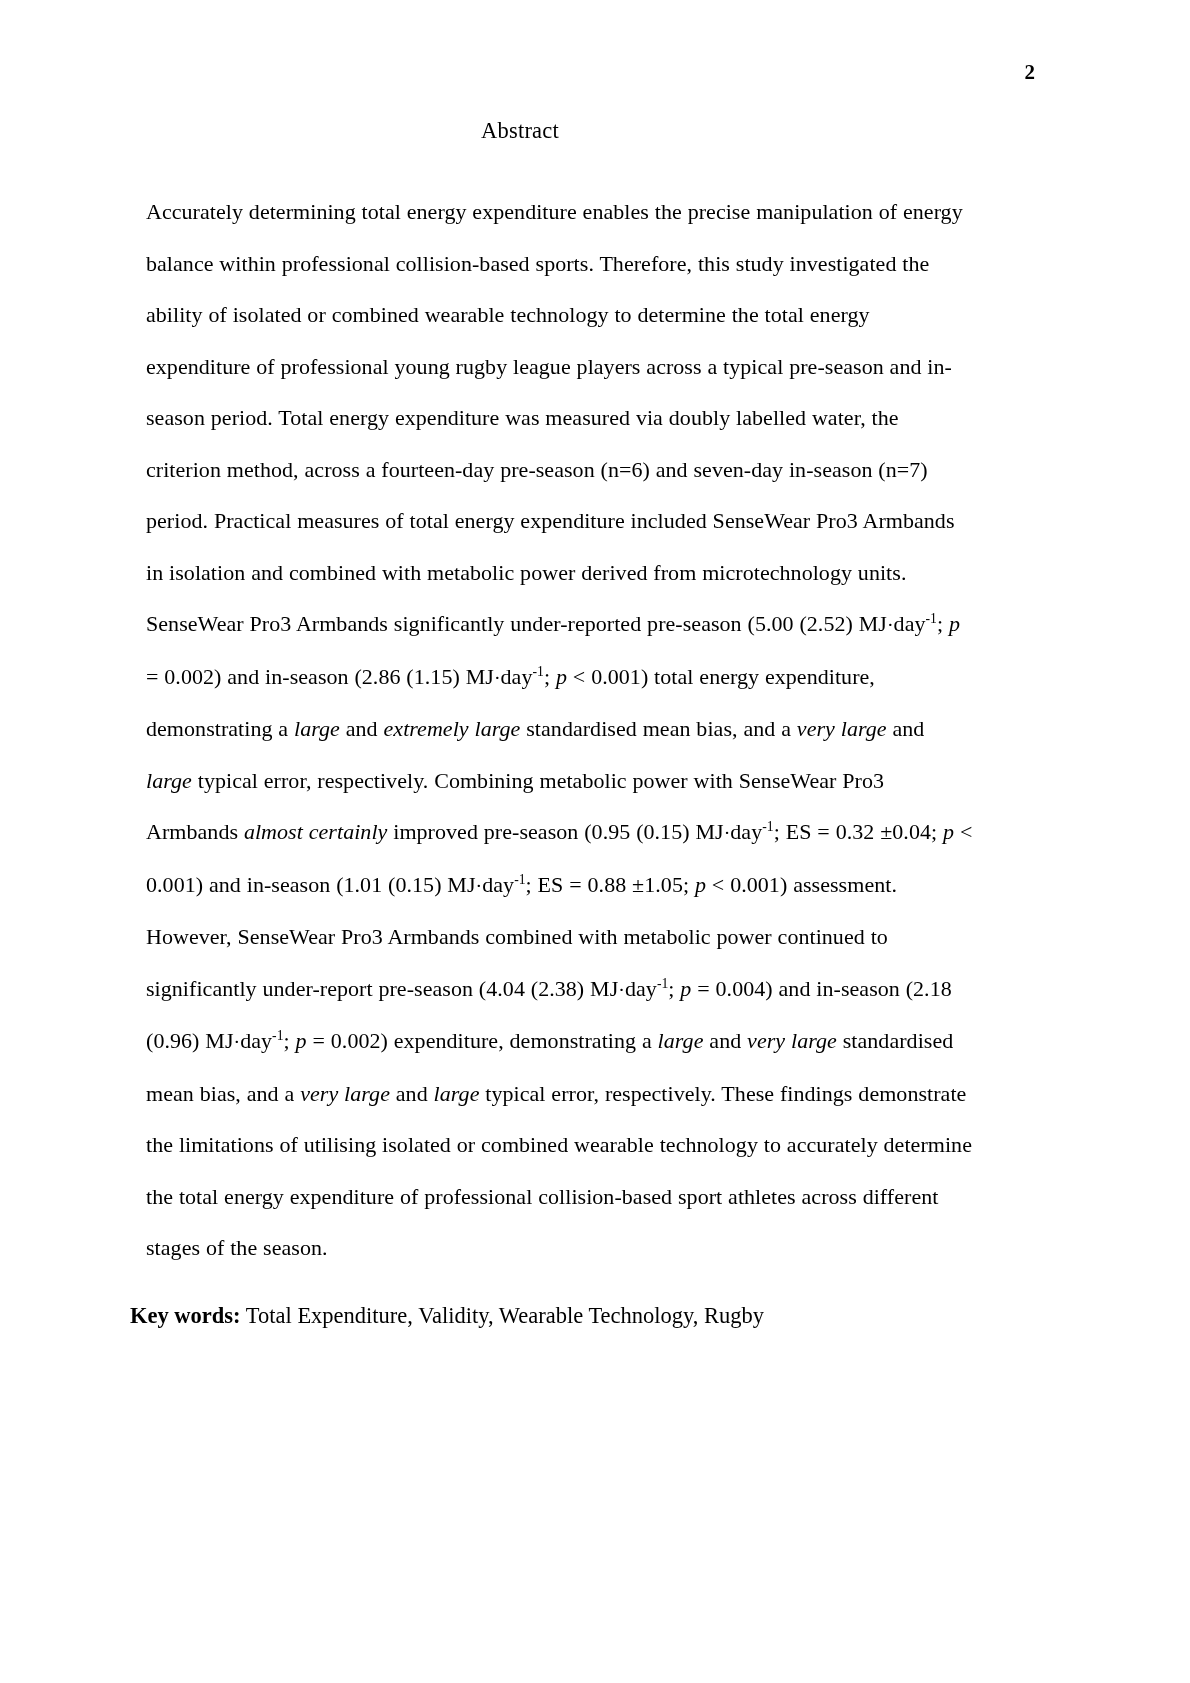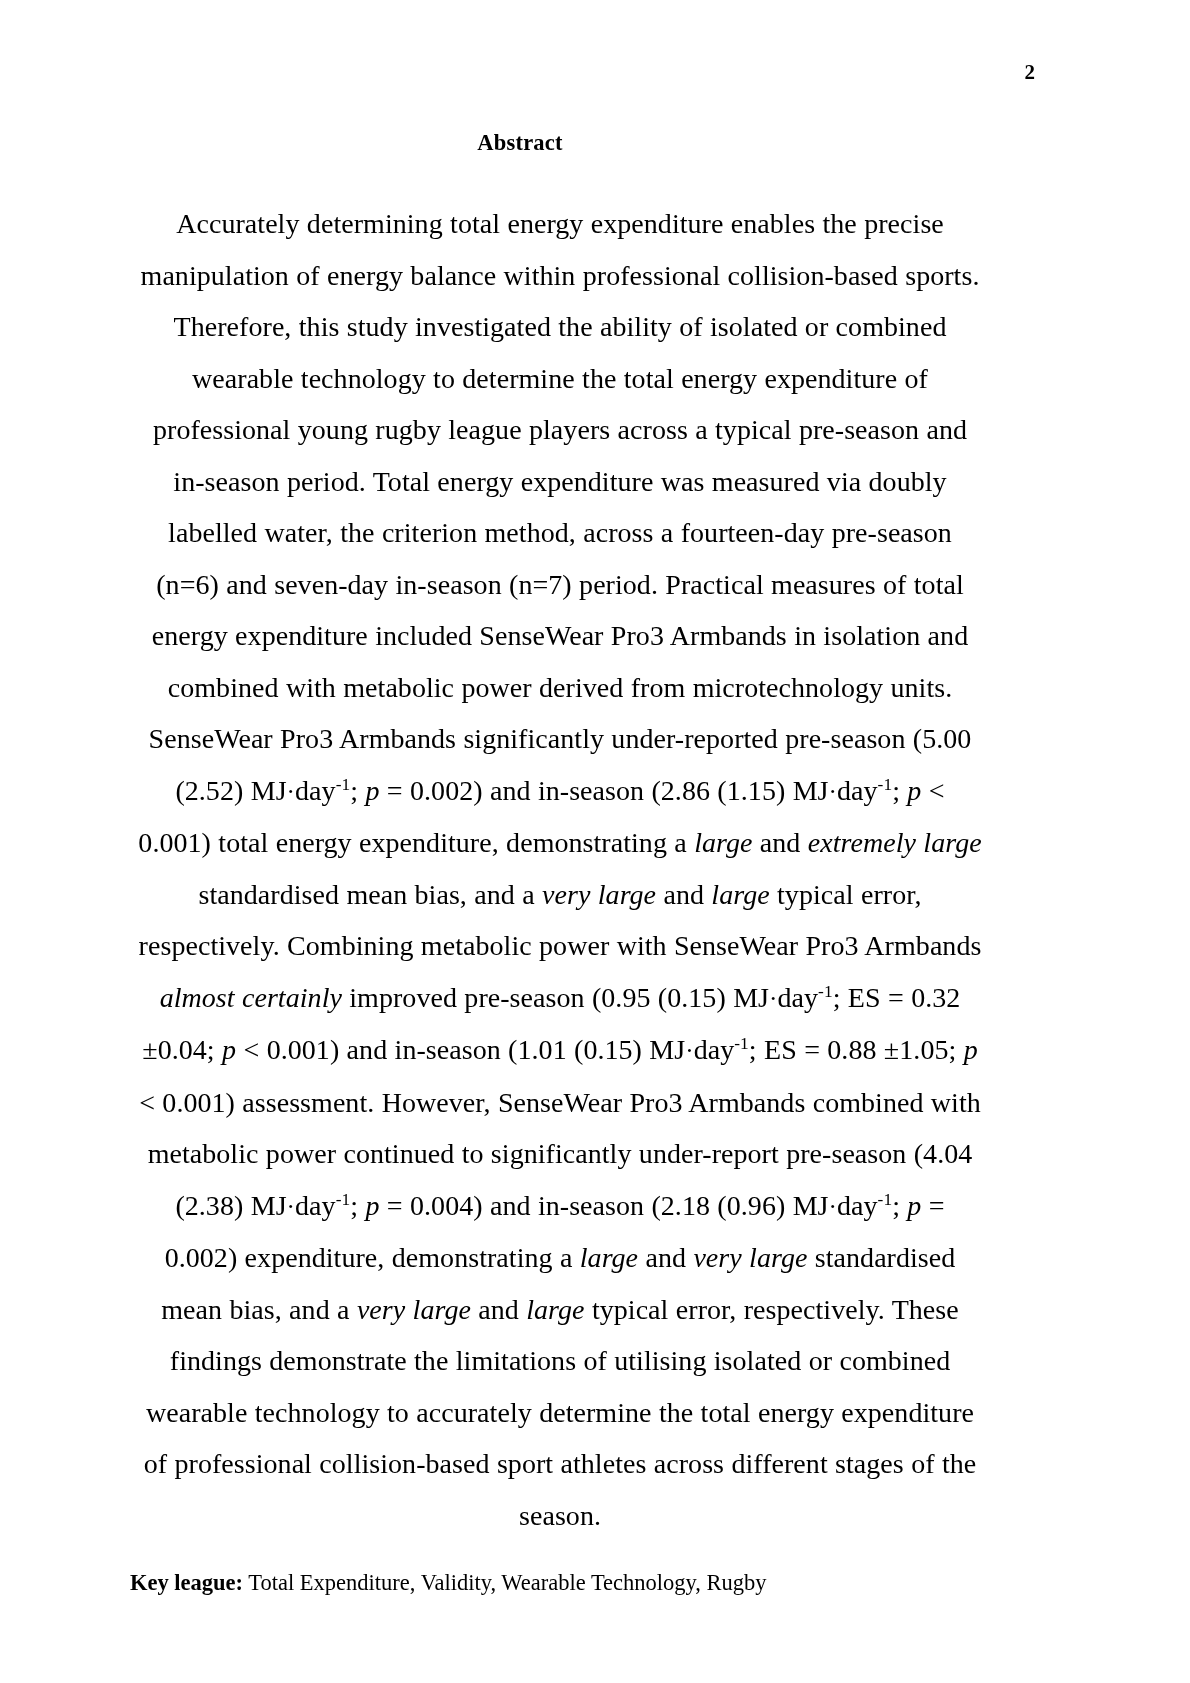--- a/index.html
+++ b/index.html
@@ -30,30 +30,30 @@
   }
   .content {
     position: absolute;
     left: 130px;
     top: 118px;
     width: 860px;
   }
   .abstract-heading {
     text-align: center;
     font-size: 22.5px;
-    font-weight: 700;
-    margin: 12px 0 42px 0;
+    font-weight: 400;
+    margin: 0 0 42px 0;
     letter-spacing: 0.2px;
     padding-right: 80px;
   }
   .abstract-body {
-    font-size: 28px;
+    font-size: 22px;
     line-height: 51.5px;
-    text-align: center;
-    margin: 8px;
+    text-align: left;
+    margin: 16px;
     letter-spacing: 0.05px;
     word-spacing: 0.3px;
   }
   .keywords {
     font-size: 22.5px;
     line-height: 51.5px;
     margin: 16px 0 0 0;
     text-align: left;
   }
   .kw-label {
@@ -81,18 +81,18 @@
 
   <div class="page-number">2</div>
 
   <div class="content">
 
     <h1 class="abstract-heading">Abstract</h1>
 
     <p class="abstract-body"><span>Accurately determining total energy expenditure enables the precise manipulation of energy balance within professional collision-based sports. Therefore, this study investigated the ability of isolated or combined wearable technology to determine the total energy expenditure of professional young rugby league players across a typical pre-season and in-season period. Total energy expenditure was measured via doubly labelled water, the criterion method, across a fourteen-day pre-season (n=6) and seven-day in-season (n=7) period. Practical measures of total energy expenditure included SenseWear Pro3 Armbands in isolation and combined with metabolic power derived from microtechnology units. SenseWear Pro3 Armbands significantly under-reported pre-season (5.00 (2.52) MJ</span><span class="mdot">·</span><span>day</span><sup>-1</sup><span>; </span><span class="sym">p</span><span> = 0.002) and in-season (2.86 (1.15) MJ</span><span class="mdot">·</span><span>day</span><sup>-1</sup><span>; </span><span class="sym">p</span><span> &lt; 0.001) total energy expenditure, demonstrating a </span><em>large</em><span> and </span><em>extremely large</em><span> standardised mean bias, and a </span><em>very large</em><span> and </span><em>large</em><span> typical error, respectively. Combining metabolic power with SenseWear Pro3 Armbands </span><em>almost certainly</em><span> improved pre-season (0.95 (0.15) MJ</span><span class="mdot">·</span><span>day</span><sup>-1</sup><span>; ES = 0.32 ±0.04; </span><span class="sym">p</span><span> &lt; 0.001) and in-season (1.01 (0.15) MJ</span><span class="mdot">·</span><span>day</span><sup>-1</sup><span>; ES = 0.88 ±1.05; </span><span class="sym">p</span><span> &lt; 0.001) assessment. However, SenseWear Pro3 Armbands combined with metabolic power continued to significantly under-report pre-season (4.04 (2.38) MJ</span><span class="mdot">·</span><span>day</span><sup>-1</sup><span>; </span><span class="sym">p</span><span> = 0.004) and in-season (2.18 (0.96) MJ</span><span class="mdot">·</span><span>day</span><sup>-1</sup><span>; </span><span class="sym">p</span><span> = 0.002) expenditure, demonstrating a </span><em>large</em><span> and </span><em>very large</em><span> standardised mean bias, and a </span><em>very large</em><span> and </span><em>large</em><span> typical error, respectively. These findings demonstrate the limitations of utilising isolated or combined wearable technology to accurately determine the total energy expenditure of professional collision-based sport athletes across different stages of the season.</span></p>
 
     <p class="keywords">
-      <span class="kw-label">Key league:</span><span> Total Expenditure, Validity, Wearable Technology, Rugby</span>
+      <span class="kw-label">Key words:</span><span> Total Expenditure, Validity, Wearable Technology, Rugby</span>
     </p>
 
   </div>
 
 </div>
 
 </body></html>

